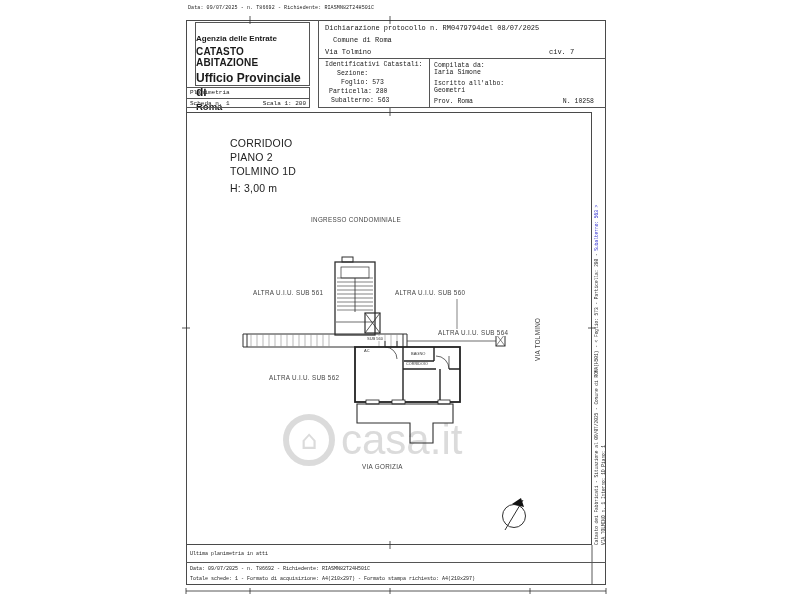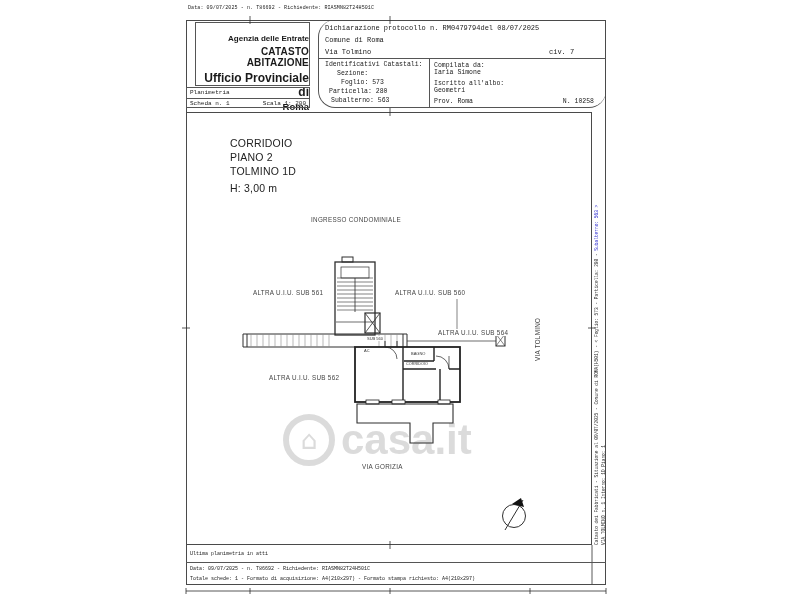--- a/index.html
+++ b/index.html
@@ -7,33 +7,33 @@
     width:800px;height:600px;position:relative;background:#ffffff;
     font-family:"Liberation Sans",sans-serif;color:#1a1a1a;overflow:hidden;
   }
   .abs{position:absolute;}
   .mono{font-family:"Liberation Mono","DejaVu Sans Mono",monospace;}
   
   .top-line{left:188px;top:5px;font-size:5px;color:#222;letter-spacing:0.1px;}
   
   .outer-border{left:186px;top:20px;width:420px;height:565px;border:1px solid #4a4a4a;box-sizing:border-box;}
   
-  .agency-box{left:195px;top:22px;width:115px;height:64px;border:1px solid #555;box-sizing:border-box;text-align:right;padding-top:11px;}
+  .agency-box{left:195px;top:22px;width:115px;height:64px;border:1px solid #555;box-sizing:border-box;text-align:left;padding-top:11px;}
   .agency-box .l1{font-size:8px;font-weight:bold;margin-bottom:3px;}
   .agency-box .l2{font-size:10px;font-weight:bold;margin-bottom:3px;letter-spacing:0.2px;}
   .agency-box .l3{font-size:12px;font-weight:bold;margin-bottom:2px;}
   .agency-box .l4{font-size:9.5px;font-weight:bold;}
   
   .plani-box{left:186px;top:87px;width:124px;height:21px;border:1px solid #555;box-sizing:border-box;font-size:6px;}
   .plani-row1{padding:1px 3px;border-bottom:1px solid #555;height:8px;}
   .plani-row2{display:flex;justify-content:space-between;padding:1px 3px;}
   
-  .decl-box{left:318px;top:20px;width:288px;height:88px;border-left:1px solid #555;border-bottom:1px solid #555;box-sizing:border-box;border-radius:17px;}
+  .decl-box{left:318px;top:20px;width:288px;height:88px;border-left:1px solid #555;border-bottom:1px solid #555;box-sizing:border-box;}
   .decl-box .r1{position:absolute;left:6px;top:4px;font-size:7px;}
-  .decl-box .r2{position:absolute;left:6px;top:16px;font-size:7px;}
+  .decl-box .r2{position:absolute;left:14px;top:16px;font-size:7px;}
   .decl-box .r3{position:absolute;left:6px;top:28px;font-size:7px;}
   .decl-box .civ{position:absolute;left:230px;top:28px;font-size:7px;}
   .decl-hline{position:absolute;left:0;top:38px;width:100%;border-top:1px solid #555;}
   .decl-vline{position:absolute;left:110px;top:38px;height:50px;border-left:1px solid #555;}
   .cad-col{position:absolute;left:6px;top:40px;font-size:6.5px;line-height:9px;}
   .cad-col .i1{padding-left:12px;}
   .cad-col .i2{padding-left:16px;}
   .cad-col .i3{padding-left:4px;}
   .cad-col .i4{padding-left:6px;}
   .comp-col{position:absolute;left:115px;top:42px;width:168px;font-size:6.5px;line-height:7px;}
@@ -46,21 +46,21 @@
   .info-block{left:230px;top:136px;font-size:10.5px;line-height:14px;color:#222;letter-spacing:0.2px;}
   .info-block .h{margin-top:3px;}
   
   .plabel{font-size:6.3px;color:#444;letter-spacing:0.3px;white-space:nowrap;}
   .tiny{font-size:4px;letter-spacing:0;color:#333;background:#fff;padding:0 1px;}
   .tiny2{font-size:3.8px;letter-spacing:0;color:#333;}
   .via-tolmino{left:534px;top:361px;transform:rotate(-90deg);transform-origin:0 0;font-size:6.3px;color:#444;letter-spacing:0.3px;white-space:nowrap;}
   
   .watermark{left:283px;top:414px;display:flex;align-items:center;opacity:0.95;}
   .wm-circle{width:40px;height:40px;border:6px solid #dadada;border-radius:50%;display:flex;align-items:center;justify-content:center;color:#dadada;font-size:26px;line-height:26px;font-family:"DejaVu Sans",sans-serif;}
-  .wm-text{font-size:42px;font-weight:bold;color:#dadada;margin-left:6px;line-height:48px;letter-spacing:0;}
+  .wm-text{font-size:42px;font-weight:normal;color:#dadada;margin-left:6px;line-height:48px;letter-spacing:0;}
   
   .side-text{left:594px;top:545px;transform:rotate(-90deg);transform-origin:0 0;font-size:4.5px;line-height:6.5px;white-space:nowrap;color:#333;}
   .side-blue{color:#2b2bd0;}
   
   .foot-note{left:190px;top:551px;font-size:5px;}
   .foot-div{left:186px;top:562px;width:420px;border-top:1px solid #555;}
   .foot-l1{left:190px;top:566px;font-size:5px;}
   .foot-l2{left:190px;top:576px;font-size:5px;}
   svg.overlay{position:absolute;left:0;top:0;pointer-events:none;}
 </style>

